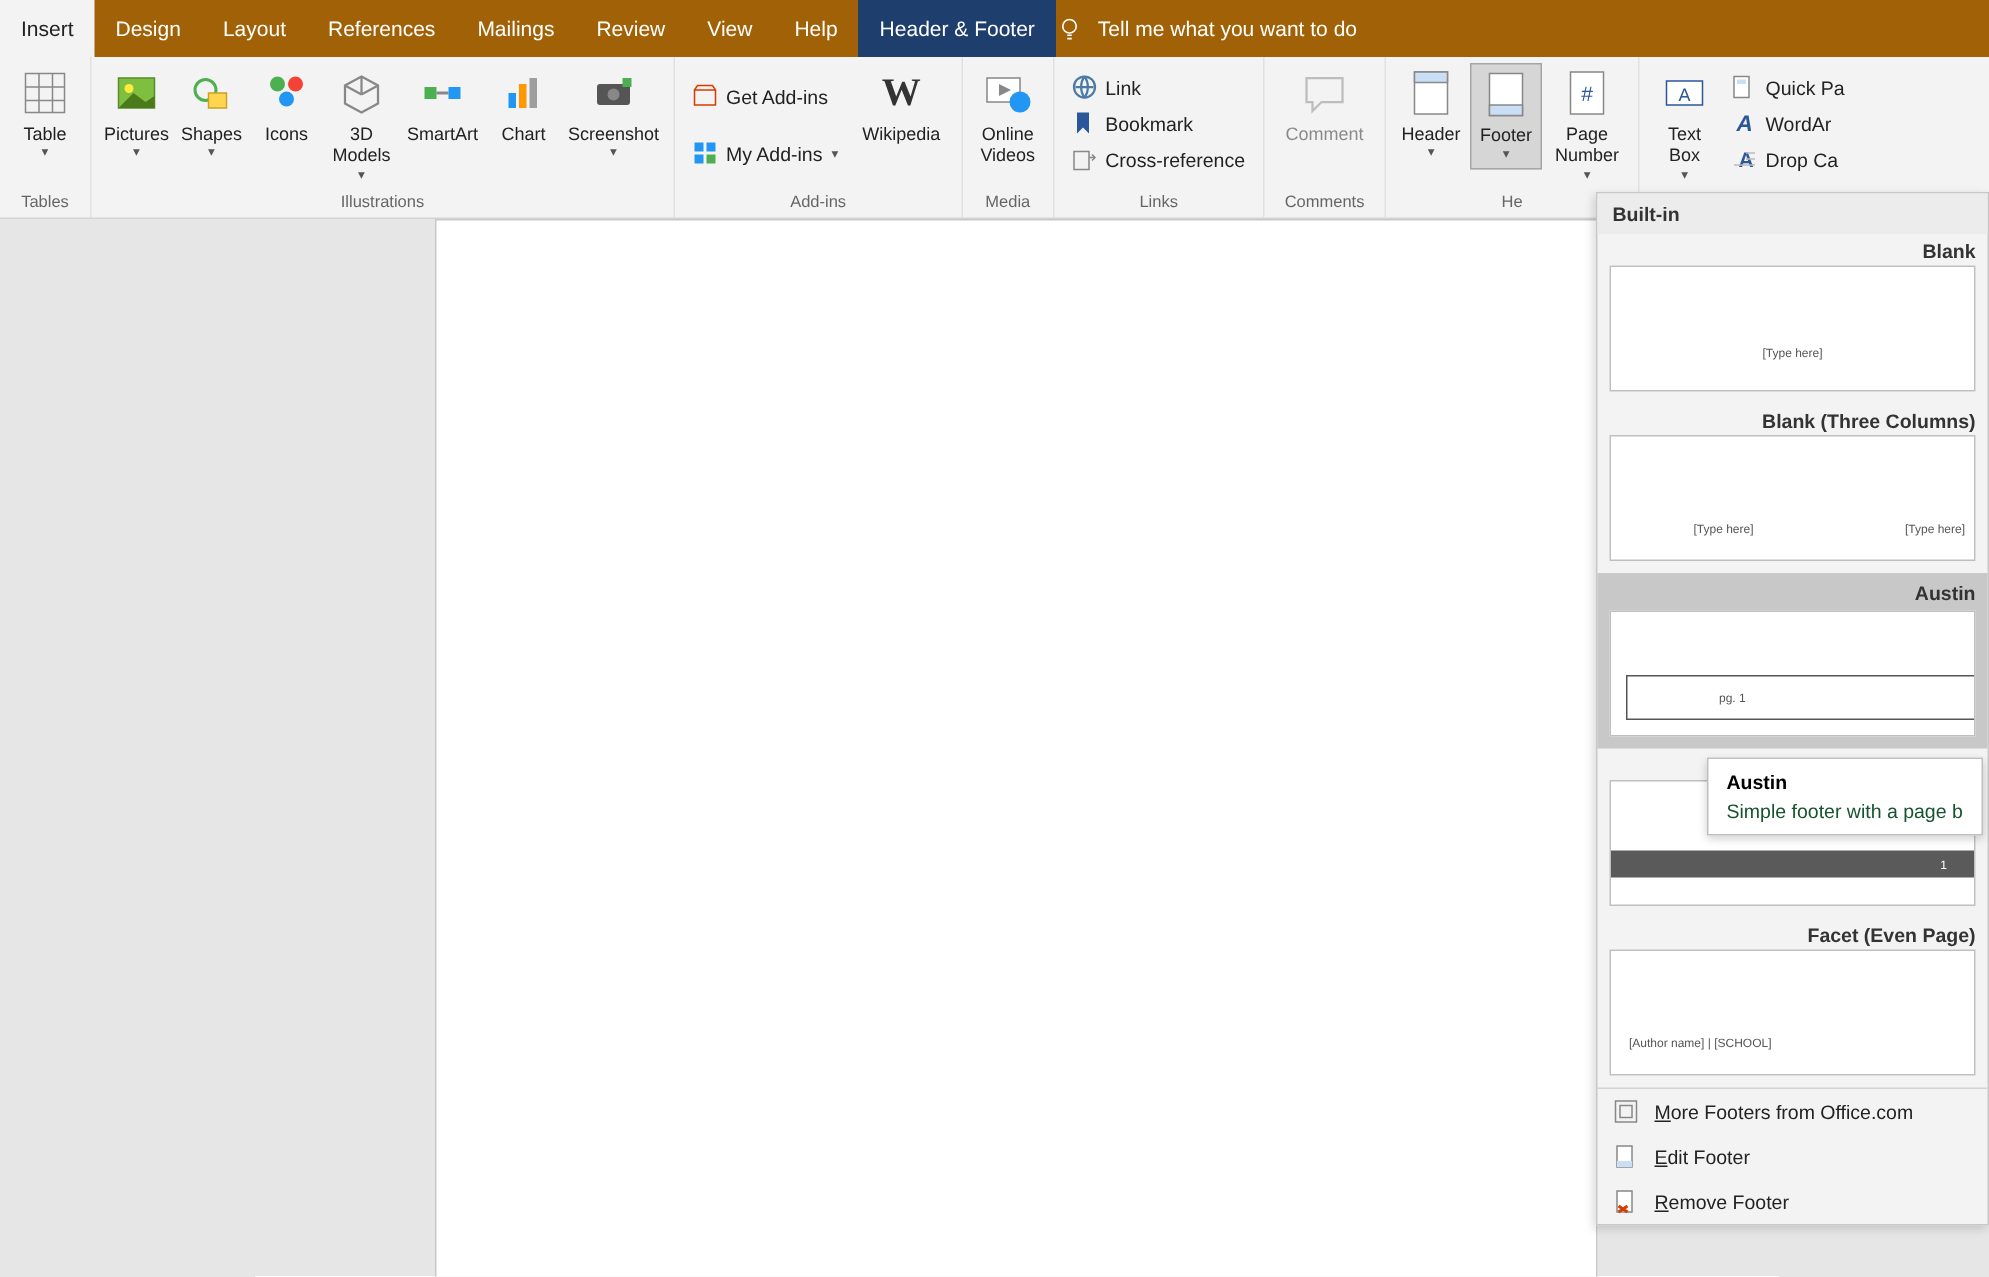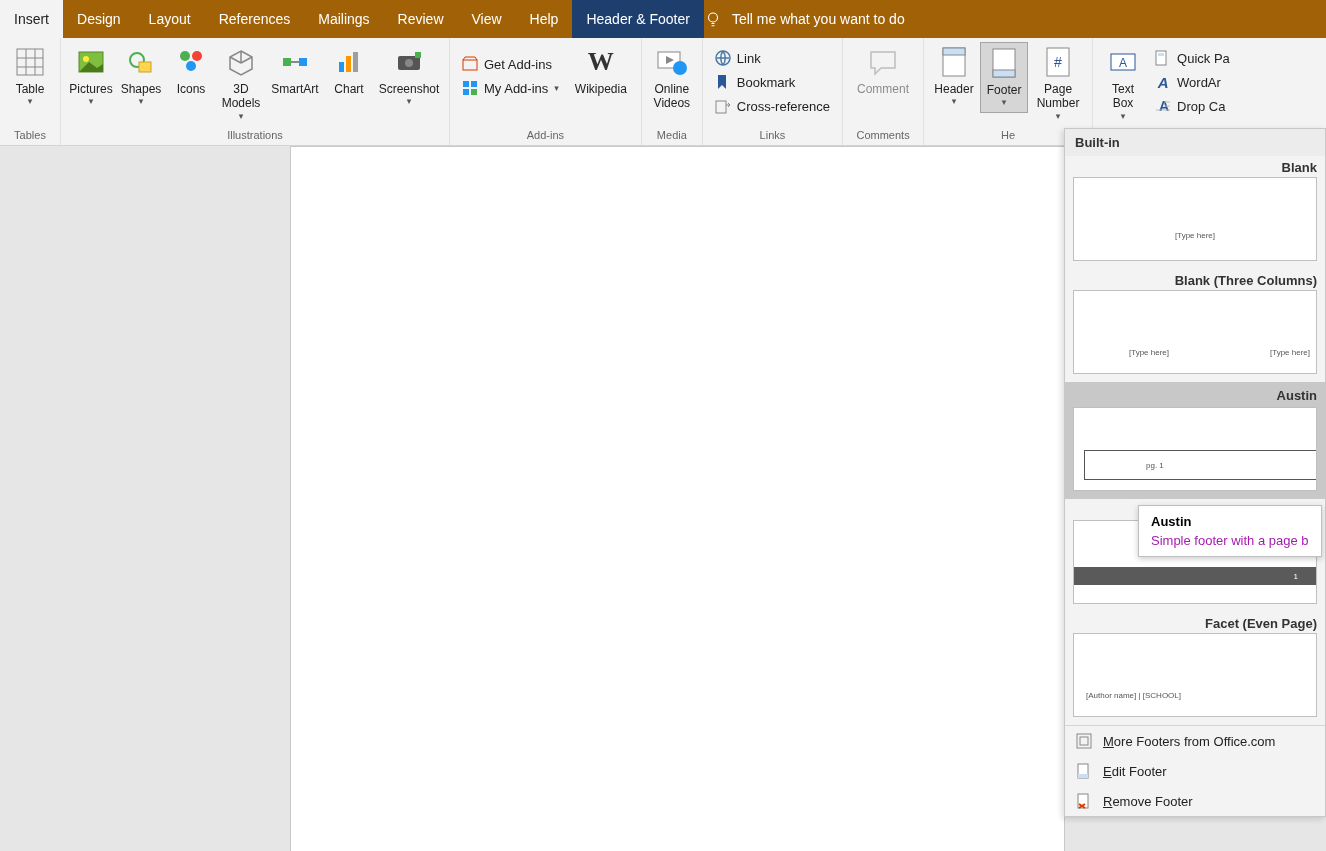--- a/index.html
+++ b/index.html
@@ -44,21 +44,21 @@
 .gp-border { position: absolute; left: 10px; right: 0; bottom: 10px; height: 30px; border: 1px solid #555; border-right: none; }
 .gp-band { position: absolute; left: 0; right: 0; bottom: 18px; height: 18px; background: #5a5a5a; }
 .gallery-footer { border-top: 1px solid #d4d4d4; }
 .gallery-cmd { display: flex; align-items: center; gap: 10px; padding: 6px 10px; font-size: 13px; color: #222; cursor: pointer; }
 .gallery-cmd .ico { width: 18px; height: 18px; display: flex; align-items: center; justify-content: center; }
 .underline-first::first-letter { text-decoration: underline; }
 
 
 .tooltip { position: absolute; left: 1138px; top: 505px; background: #fff; border: 1px solid #bfbfbf; box-shadow: 0 2px 6px rgba(0,0,0,0.2); padding: 8px 12px; font-size: 13px; z-index: 50; }
 .tooltip-title { font-weight: bold; margin-bottom: 4px; }
-.tooltip-desc { color: #a21caf; }
+.tooltip-desc { color: #14532d; }
 
 svg { overflow: visible; }
 </style>
 </head>
 <body>
 
 <div class="tabs">
   <div class="tab active">Insert</div>
   <div class="tab">Design</div>
   <div class="tab">Layout</div>
@@ -178,21 +178,21 @@
       <div class="stack" style="padding-top:10px">
         <div class="btn-small">
           <span class="ico">
               <svg width="16" height="16" viewBox="0 0 16 16">
                 <rect x="1" y="4" width="14" height="10" fill="none" stroke="#d83b01"></rect>
                 <path d="M1 4 L3 1 H13 L15 4" fill="none" stroke="#d83b01"></path>
               </svg>
             </span>
           <span>Get Add-ins</span>
         </div>
-        <div class="btn-small" style="">
+        <div class="btn-small" style="margin-top:14px">
           <span class="ico">
               <svg width="16" height="16" viewBox="0 0 16 16">
                 <rect x="1" y="1" width="6" height="6" fill="#2196f3"></rect>
                 <rect x="9" y="1" width="6" height="6" fill="#2196f3"></rect>
                 <rect x="1" y="9" width="6" height="6" fill="#2196f3"></rect>
                 <rect x="9" y="9" width="6" height="6" fill="#4caf50"></rect>
               </svg>
             </span>
           <span>My Add-ins</span>
           <span class="caret">▾</span>

